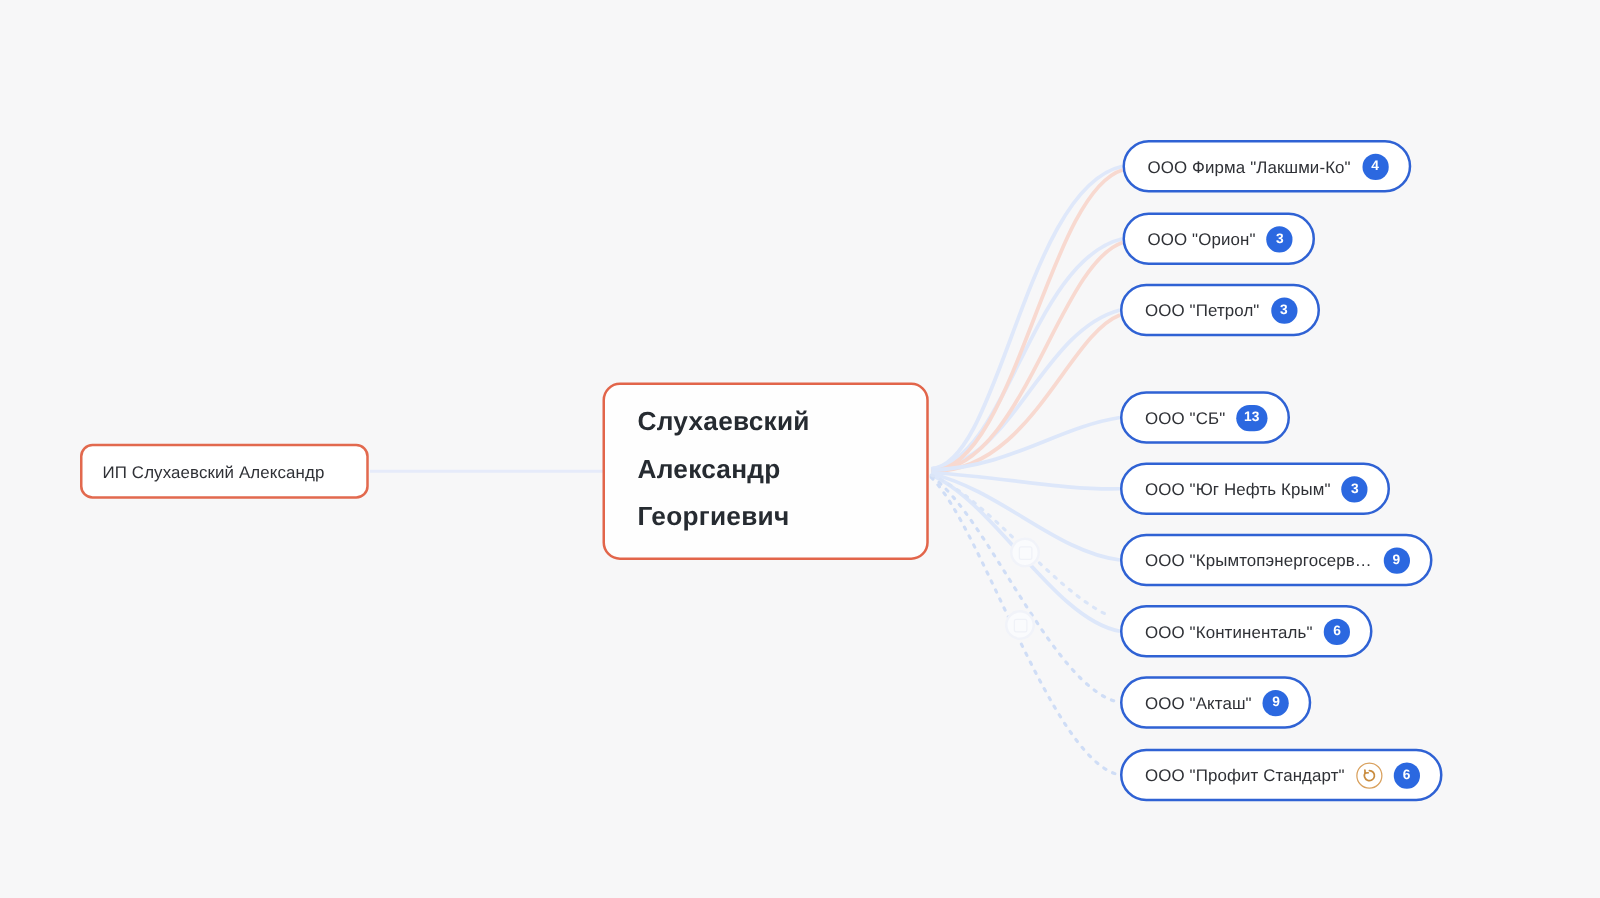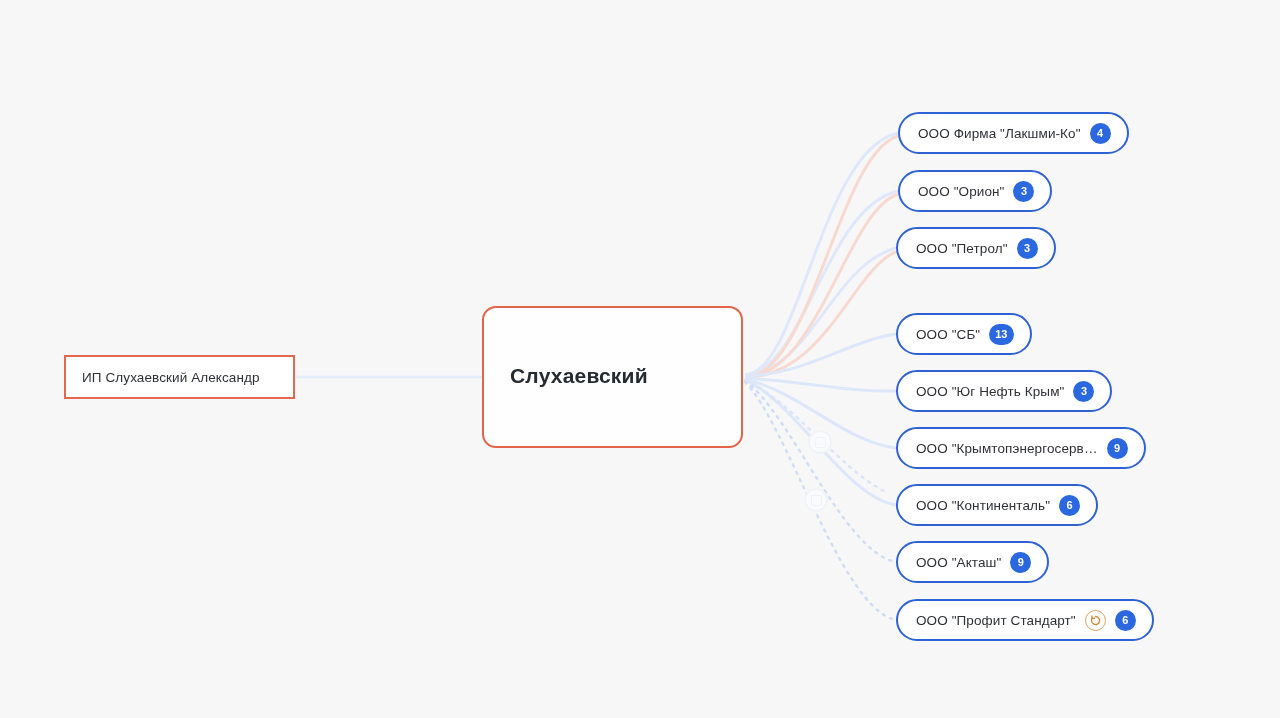--- a/index.html
+++ b/index.html
@@ -37,21 +37,21 @@
     box-sizing: border-box;
     display: flex;
     align-items: center;
     background: #ffffff;
     white-space: nowrap;
   }
 
   
   .node-rect {
     border: 2px solid #e2694e;
-    border-radius: 0;
+    border-radius: 10px;
     padding: 15px 16px;
     height: 44px;
     font-size: 13.5px;
     color: #2f3136;
     letter-spacing: .1px;
   }
 
   
   .node-center {
     border: 2.5px solid #e2654a;
@@ -171,20 +171,22 @@
   <div class="edge-marker" style="left:804px; top:488px;">
     <span class="inner"></span>
   </div>
 
   <div class="node node-rect" style="left:64px; top:355px; width:231px;">
     <span>ИП Слухаевский Александр</span>
   </div>
 
   <div class="node node-center" style="left:482px; top:306px; width:261px; height:142px;">
     <span class="line">Слухаевский</span>
+    <span class="line">Александр</span>
+    <span class="line">Георгиевич</span>
   </div>
 
   <div class="node node-pill" style="left:898px; top:112px;">
     <span class="pill-label">ООО Фирма "Лакшми-Ко"</span>
     <span class="badge">4</span>
   </div>
 
   <div class="node node-pill" style="left:898px; top:170px;">
     <span class="pill-label">ООО "Орион"</span>
     <span class="badge">3</span>

